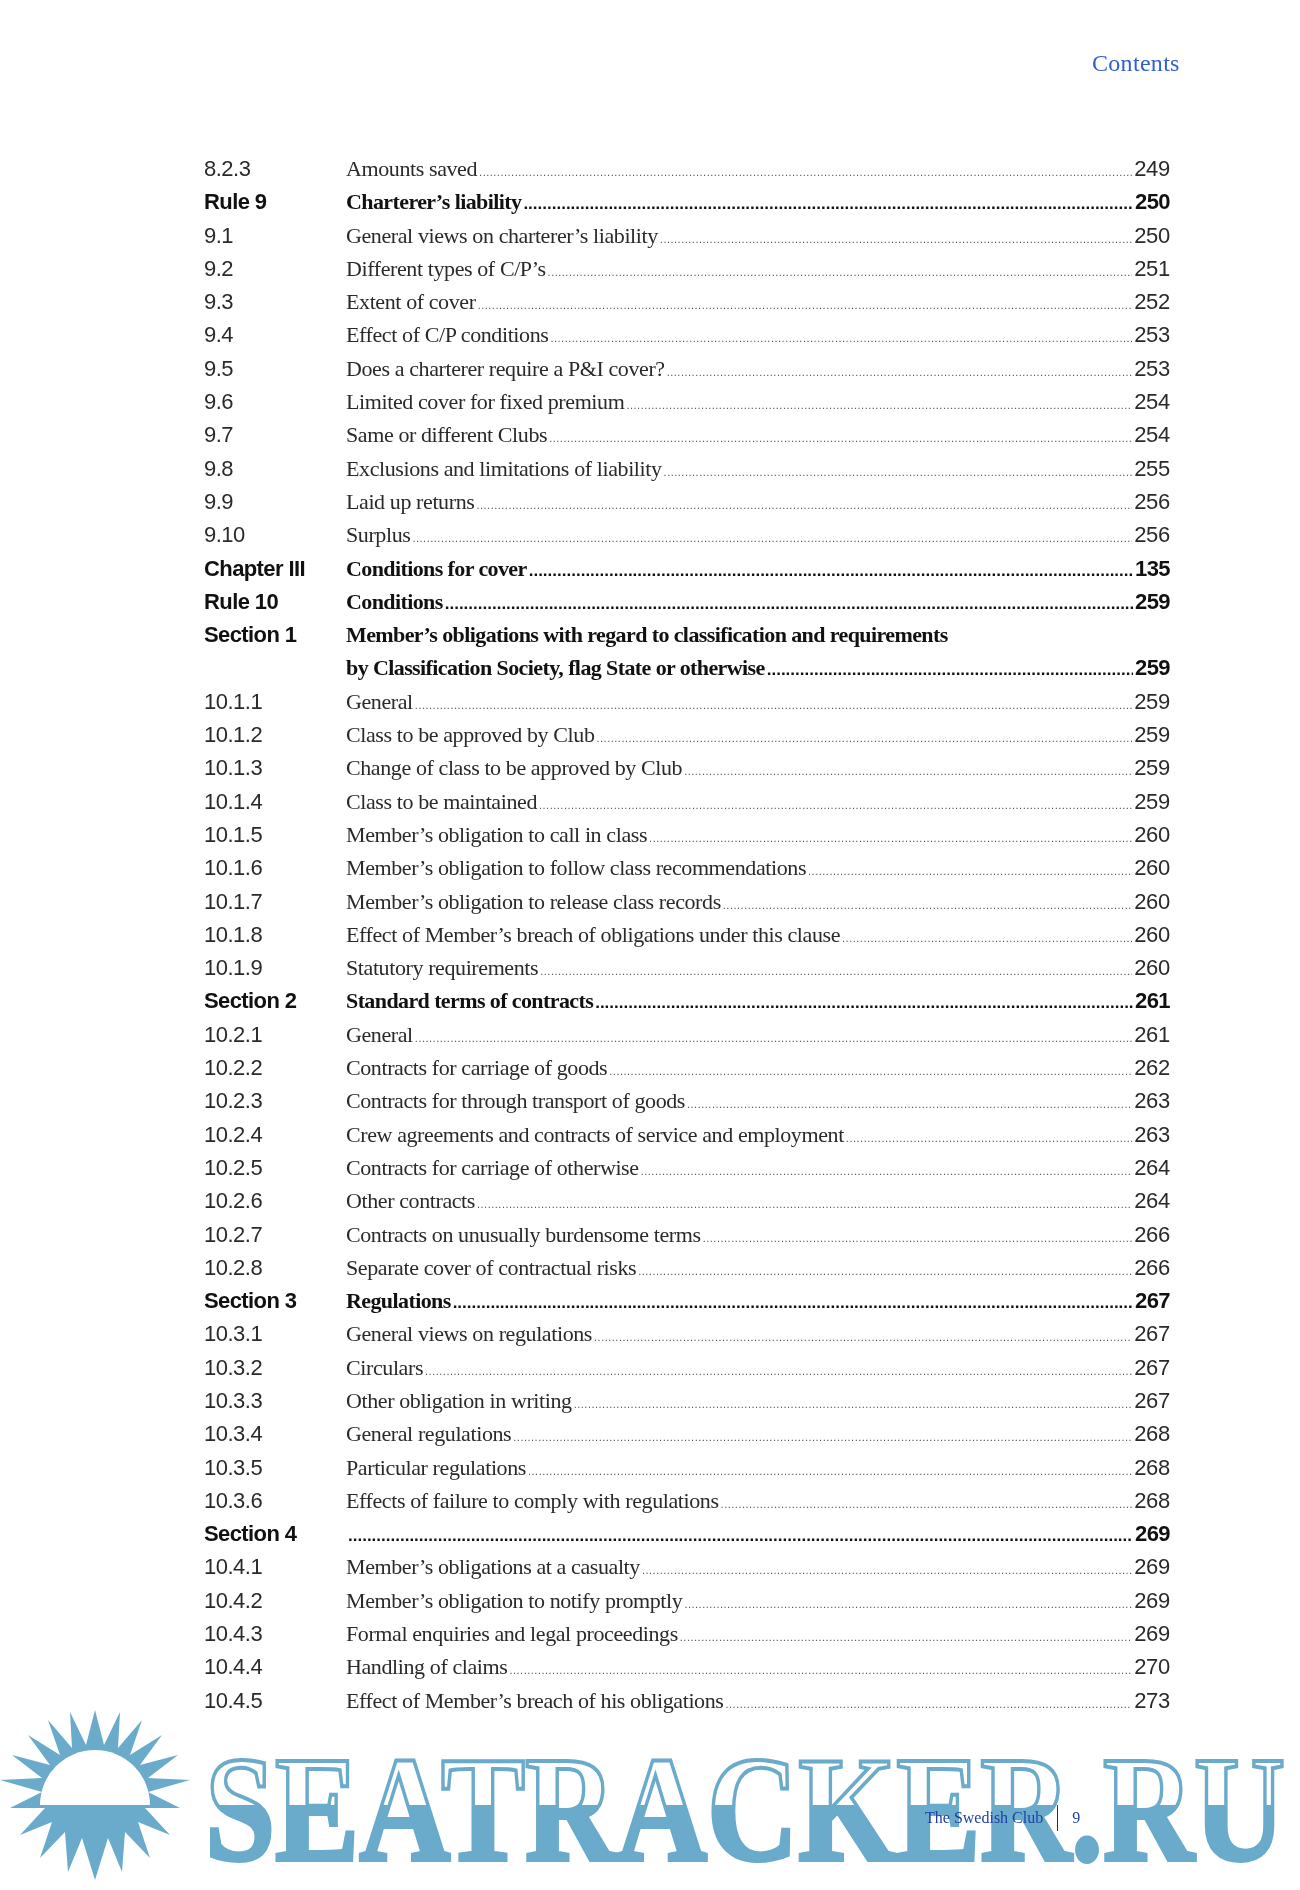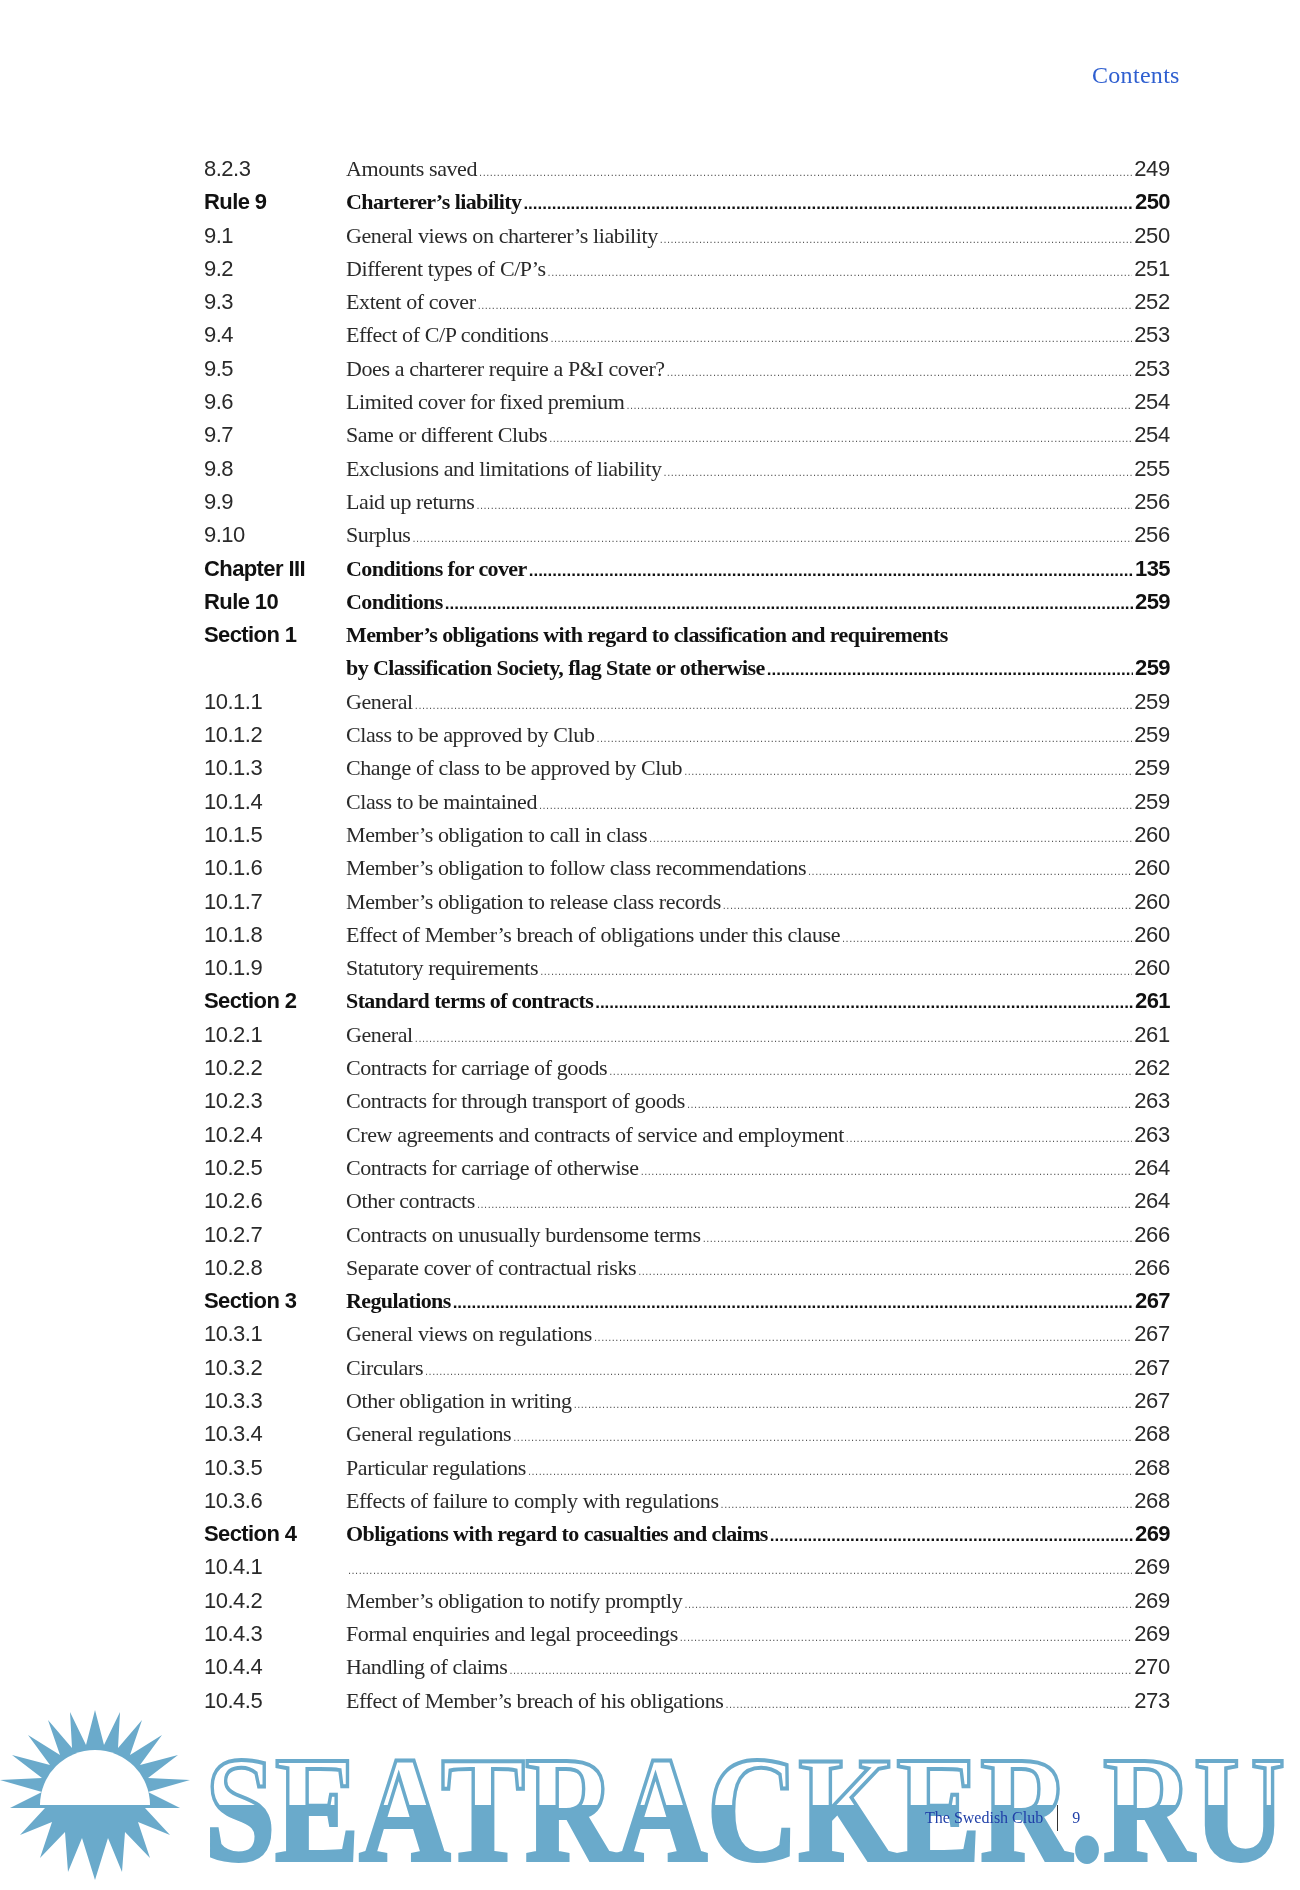--- a/index.html
+++ b/index.html
@@ -1,17 +1,17 @@
 <!DOCTYPE html>
 <html><head>
   <meta charset="utf-8">
   <style>
     html, body { margin: 0; padding: 0; background: #ffffff; }
     body { width: 1300px; height: 1890px; position: relative; overflow: hidden; font-family: "Liberation Sans", sans-serif; color: #1a1a1a; }
-    .header-title { position: absolute; left: 1092px; top: 50px; font-family: "Liberation Serif", serif; font-size: 24px; color: #2f5fd0; letter-spacing: 0.3px; margin-top: 12px; }
+    .header-title { position: absolute; left: 1092px; top: 50px; font-family: "Liberation Serif", serif; font-size: 24px; color: #2f5fd0; letter-spacing: 0.3px; }
     .toc { position: absolute; left: 196px; top: 152px; width: 966px; margin-left: 8px; }
     .row { display: flex; align-items: baseline; height: 33.3px; line-height: 33.3px; font-size: 22px; }
     .row .num { width: 142px; flex: 0 0 142px; font-weight: 300; color: #2a2a2a; letter-spacing: -0.5px; }
     .row .title { flex: 0 0 auto; white-space: nowrap; color: #2a2a2a; letter-spacing: -0.4px; font-family: Liberation Serif, serif; }
     .row .leader { flex: 1 1 auto; overflow: hidden; white-space: nowrap; margin: 0 2px; color: #555; font-size: 11px; letter-spacing: 0.5px; }
     .row .leader::before { content: "...................................................................................................................................................................................................................................................................................................................................................................................."; }
     .row .page { flex: 0 0 auto; text-align: right; color: #2a2a2a; letter-spacing: -0.3px; }
     .row.bold .num, .row.bold .title, .row.bold .page { font-weight: 700; color: #111; letter-spacing: -0.6px; }
     .row.bold .leader { font-size: 17px; color: #111; letter-spacing: 0; font-weight: 700; }
     .watermark { position: absolute; left: 0; top: 1700px; width: 1300px; height: 190px; }
@@ -263,26 +263,26 @@
       <span class="page">268</span>
     </div>
     <div class="row">
       <span class="num">10.3.6</span>
       <span class="title">Effects of failure to comply with regulations</span>
       <span class="leader"></span>
       <span class="page">268</span>
     </div>
     <div class="row bold">
       <span class="num">Section 4</span>
-      <span class="title">Obligations with regard to casualties and claims</span>
       <span class="leader"></span>
       <span class="page">269</span>
     </div>
     <div class="row">
       <span class="num">10.4.1</span>
+      <span class="title">Member’s obligations at a casualty</span>
       <span class="leader"></span>
       <span class="page">269</span>
     </div>
     <div class="row">
       <span class="num">10.4.2</span>
       <span class="title">Member’s obligation to notify promptly</span>
       <span class="leader"></span>
       <span class="page">269</span>
     </div>
     <div class="row">

